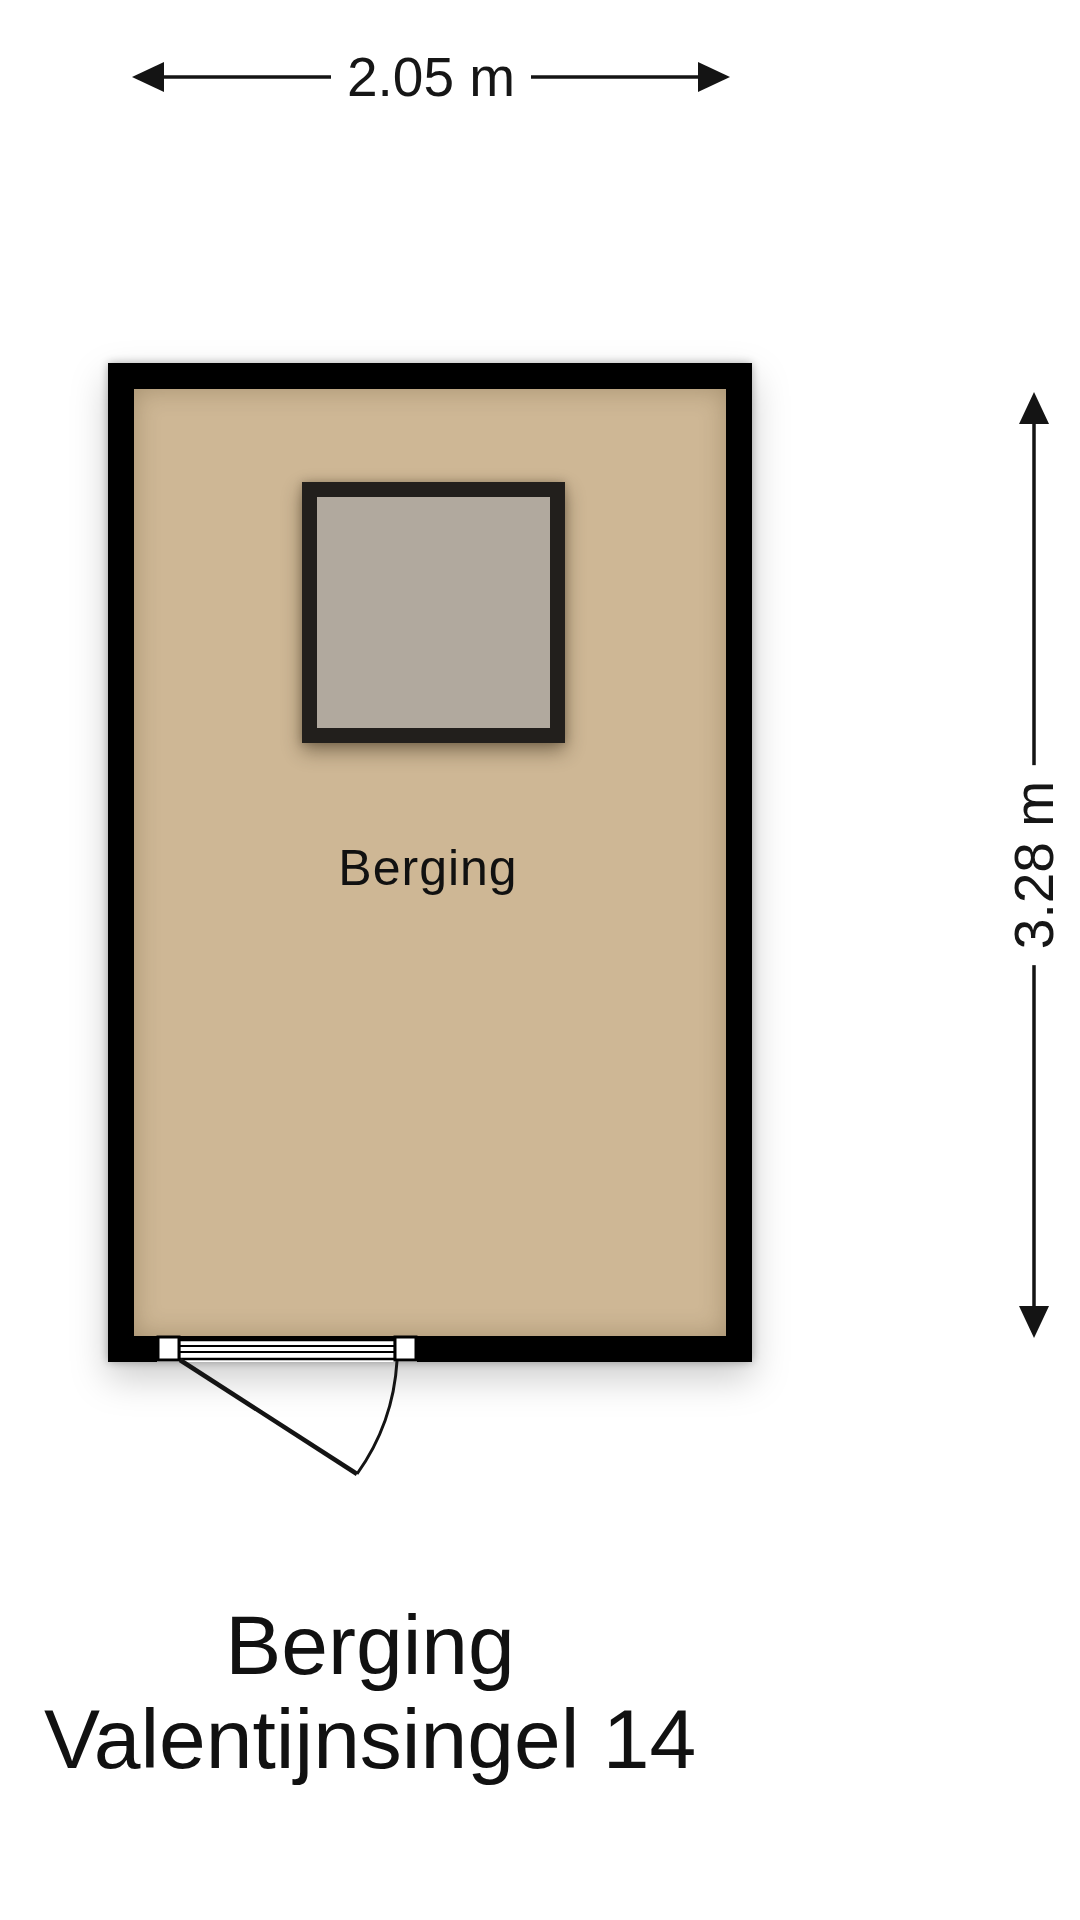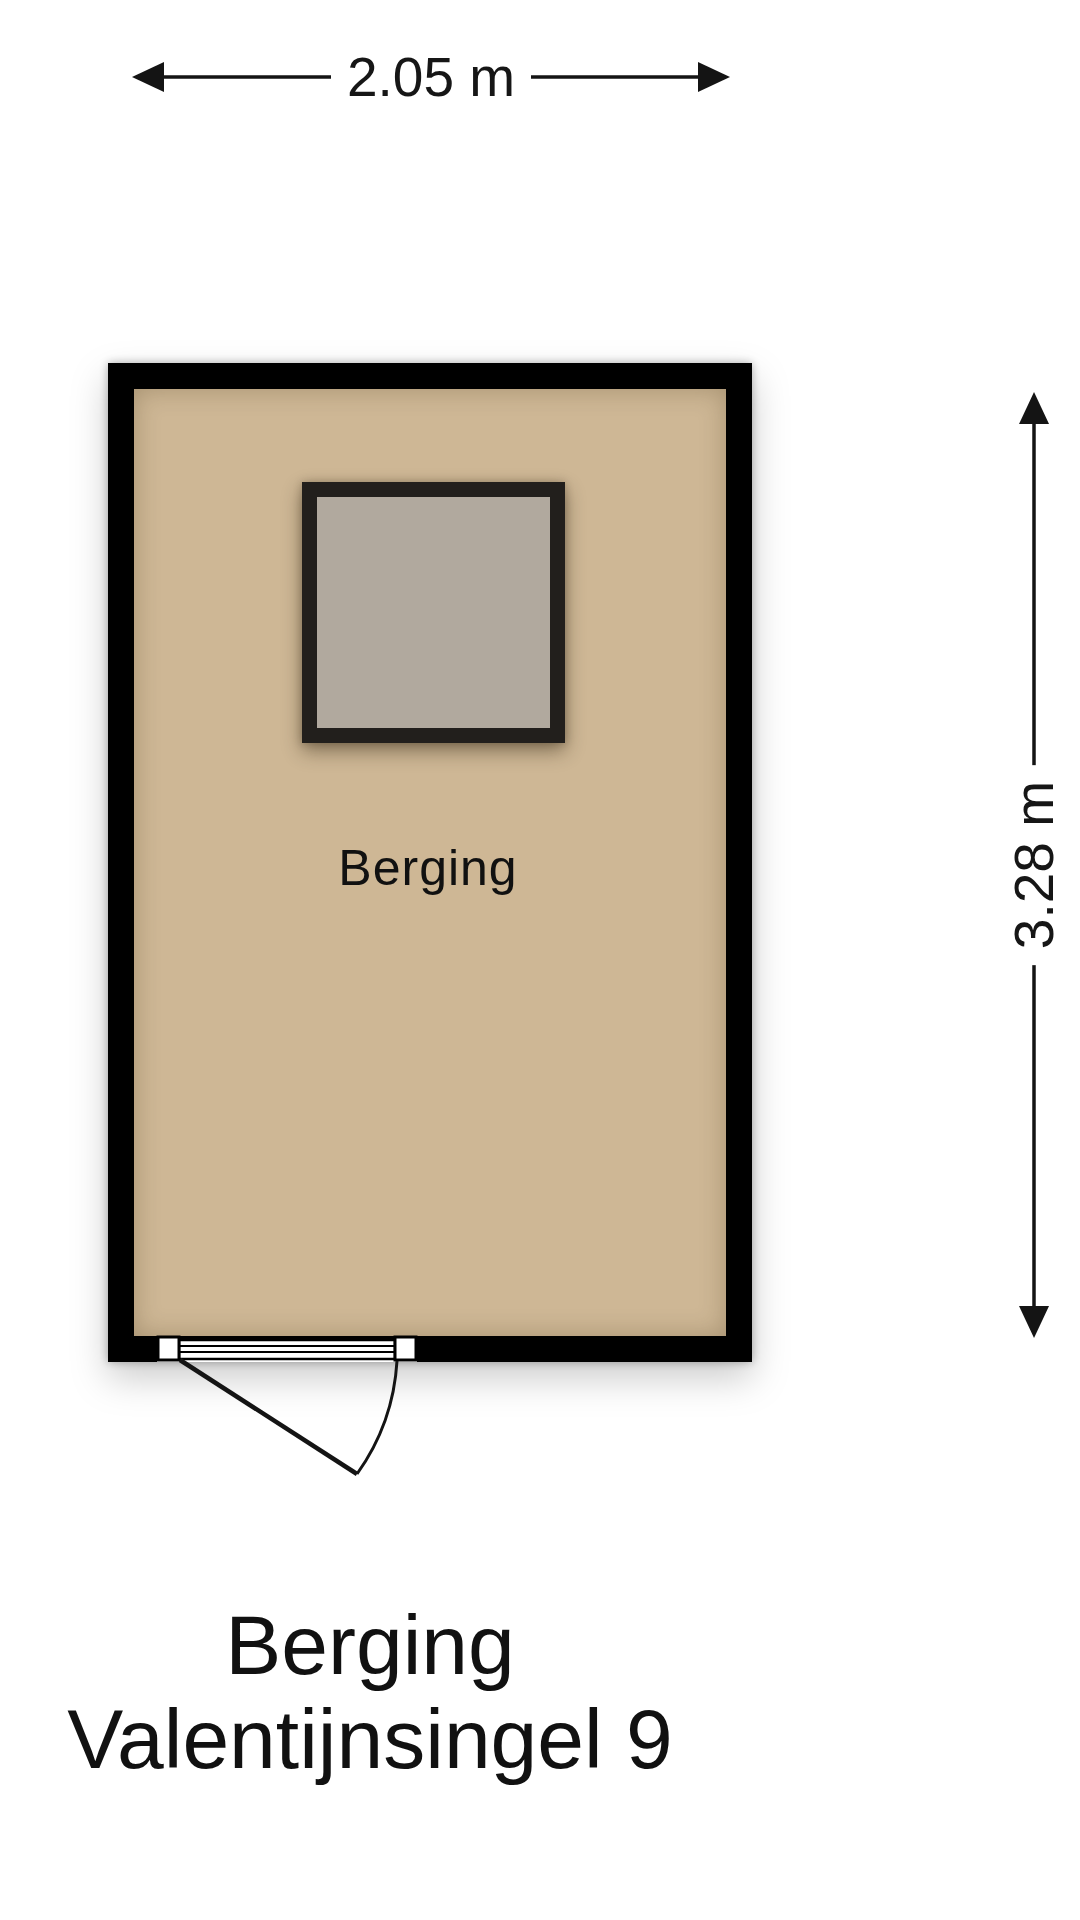--- a/index.html
+++ b/index.html
@@ -113,16 +113,16 @@
 
     <rect x="158" y="1337" width="21" height="23" fill="#ffffff" stroke="#000000" stroke-width="3"></rect>
     <rect x="395" y="1337" width="21" height="23" fill="#ffffff" stroke="#000000" stroke-width="3"></rect>
 
     <line x1="180" y1="1360" x2="357" y2="1474" stroke="#141414" stroke-width="4.5"></line>
     <path d="M 397 1361 A 216 216 0 0 1 357 1474" fill="none" stroke="#141414" stroke-width="3"></path>
   </svg>
 
   <div class="caption">
     <div>Berging</div>
-    <div>Valentijnsingel 9</div>
+    <div>Valentijnsingel 14</div>
   </div>
 
 </div>
 
 </body></html>

